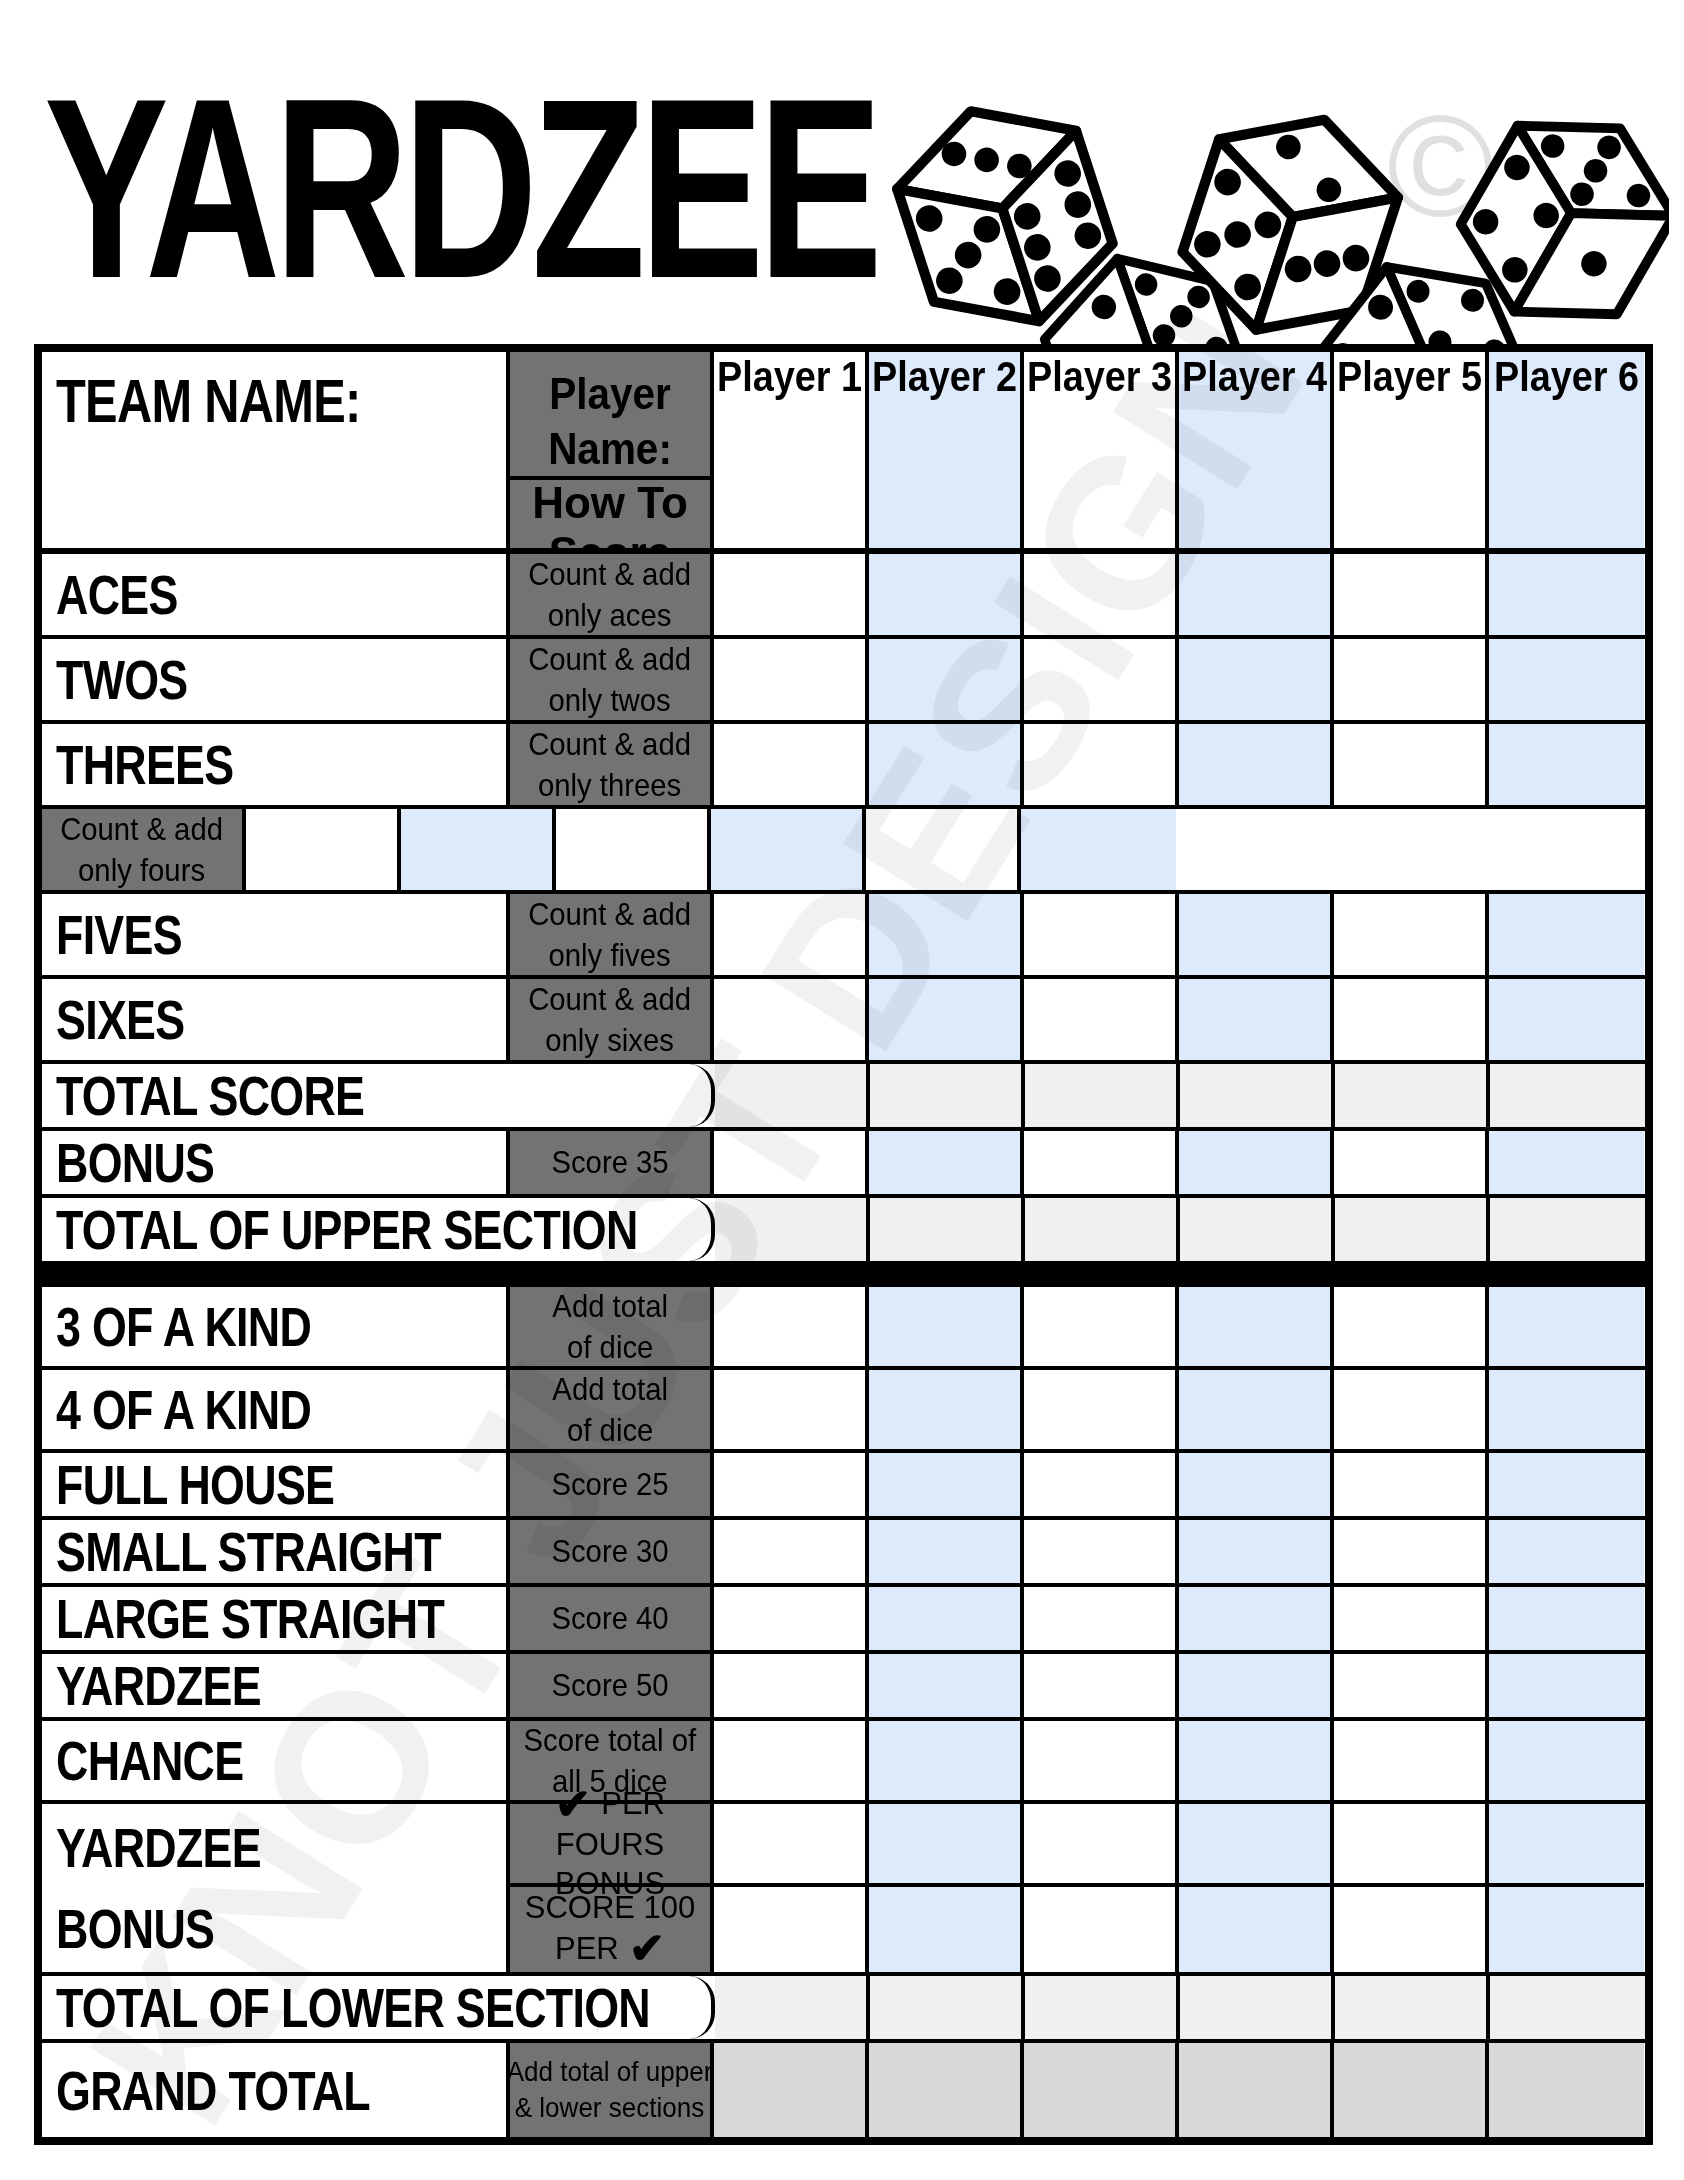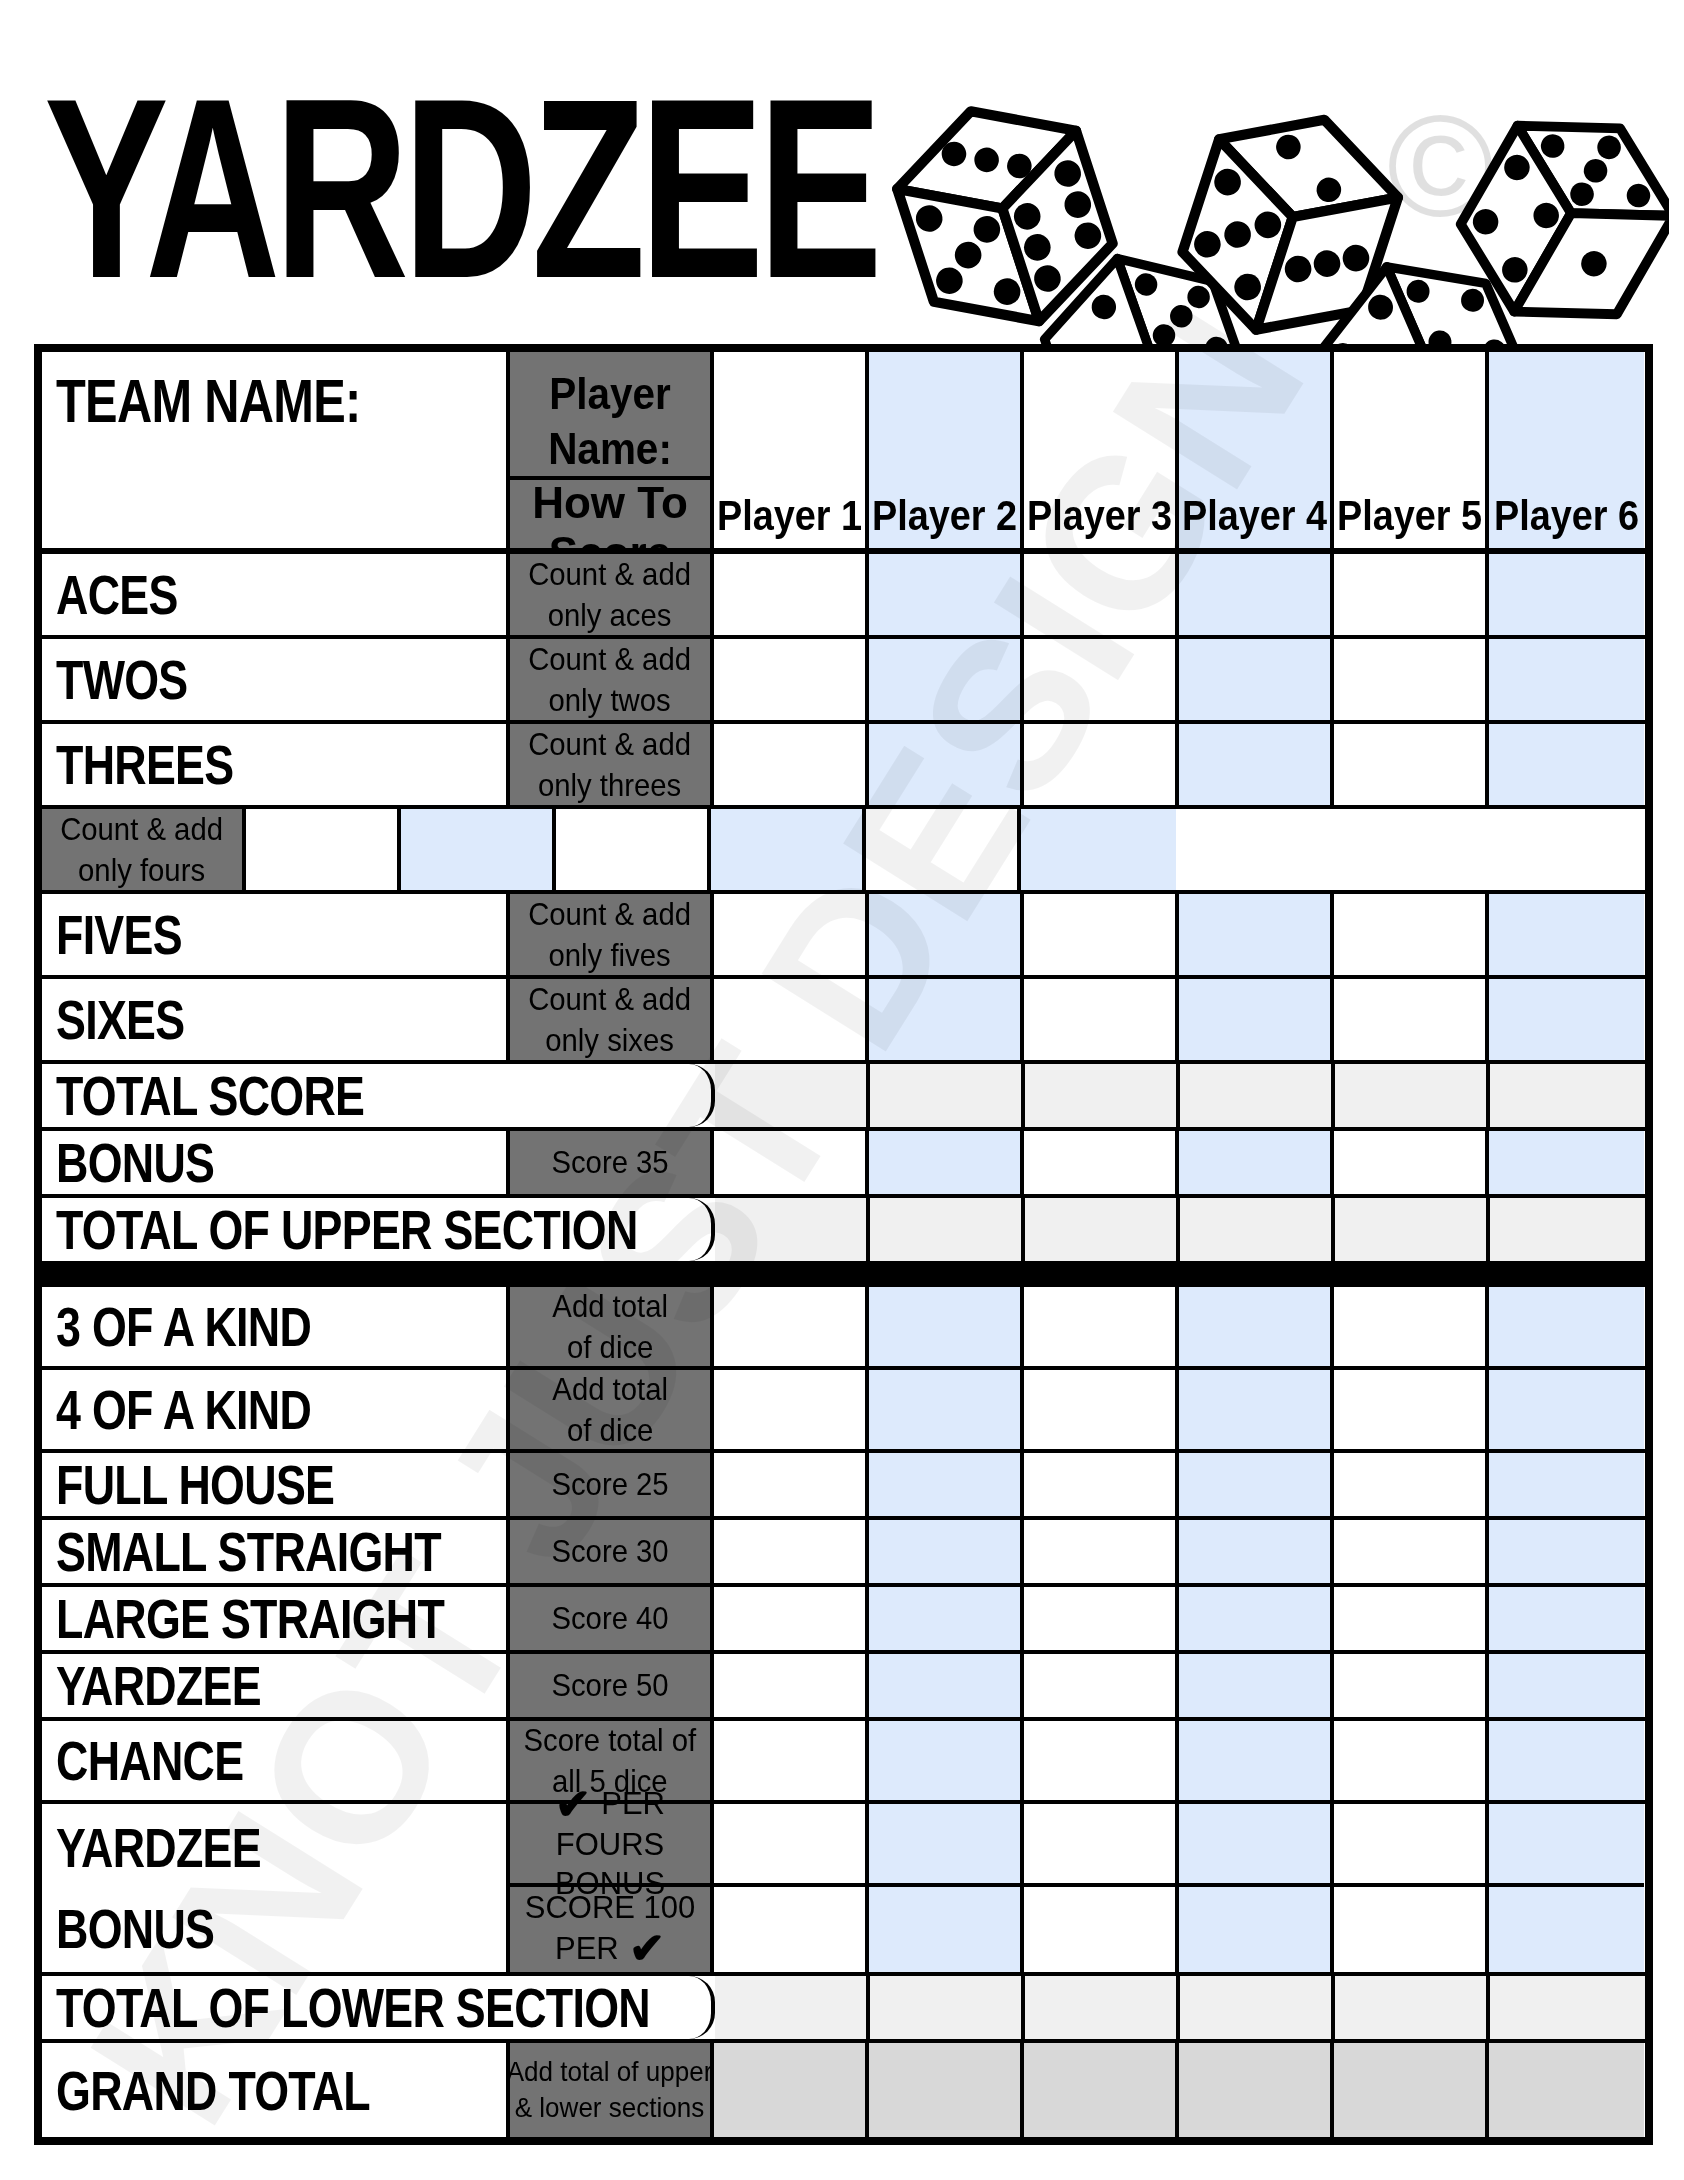--- a/index.html
+++ b/index.html
@@ -46,21 +46,21 @@
 
   
   .team{align-items:flex-start;padding-top:13.6px;}
   .team .sx{font-size:61px;}
   .hcol{flex-direction:column;justify-content:space-between;padding:0;text-align:center;}
   .pn{font-weight:bold;font-size:44px;line-height:1.25;padding-top:13.6px;transform:scaleX(0.92);
       transform-origin:center top;}
   .hts{border-top:4.3px solid #000;height:101px;display:flex;align-items:center;justify-content:center;
        font-weight:bold;font-size:44px;line-height:1.15;box-sizing:border-box;padding:10px 22px;
        transform-origin:center;}
-  .ph{align-items:flex-end;justify-content:center;padding-bottom:8.5px;}
+  .ph{align-items:flex-start;justify-content:center;padding-bottom:8.5px;}
   .ph span{font-weight:bold;font-size:43px;transform:scaleX(0.88);transform-origin:center bottom;
            white-space:nowrap;}
 
   
   .alt{background:#ddeafc;}
   .gray .pc{background:#f0f0f0;}
   .grayd .pc{background:#d8d8d8;}
 
   
   .yb-lab .sx{white-space:normal;width:315px;line-height:1.45;}

